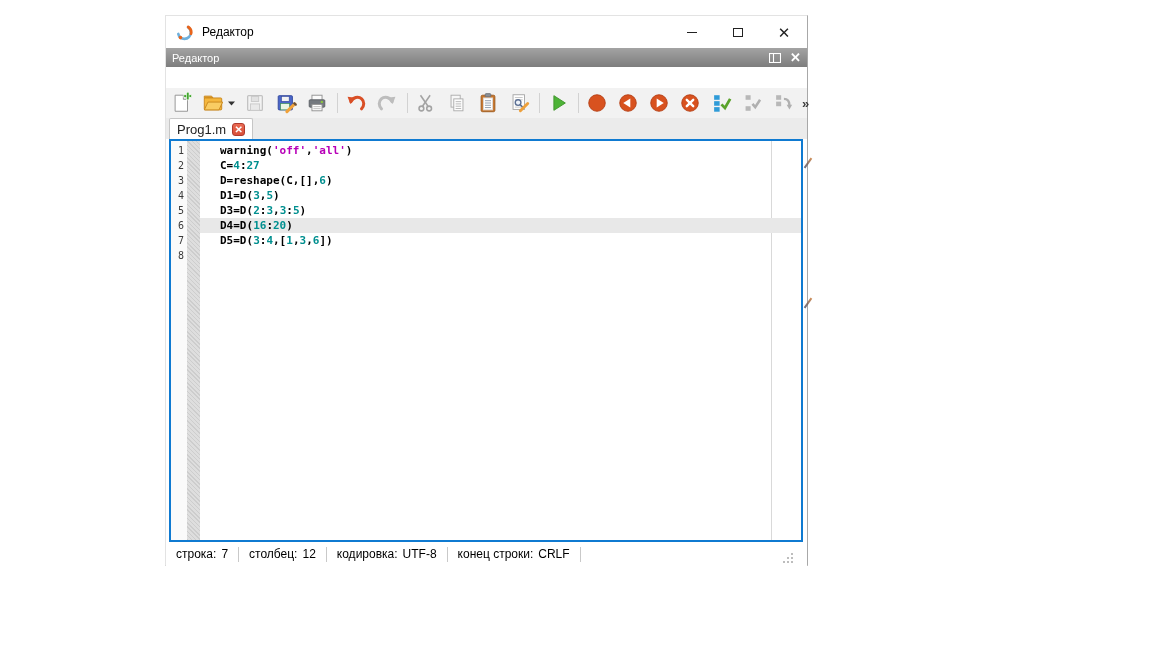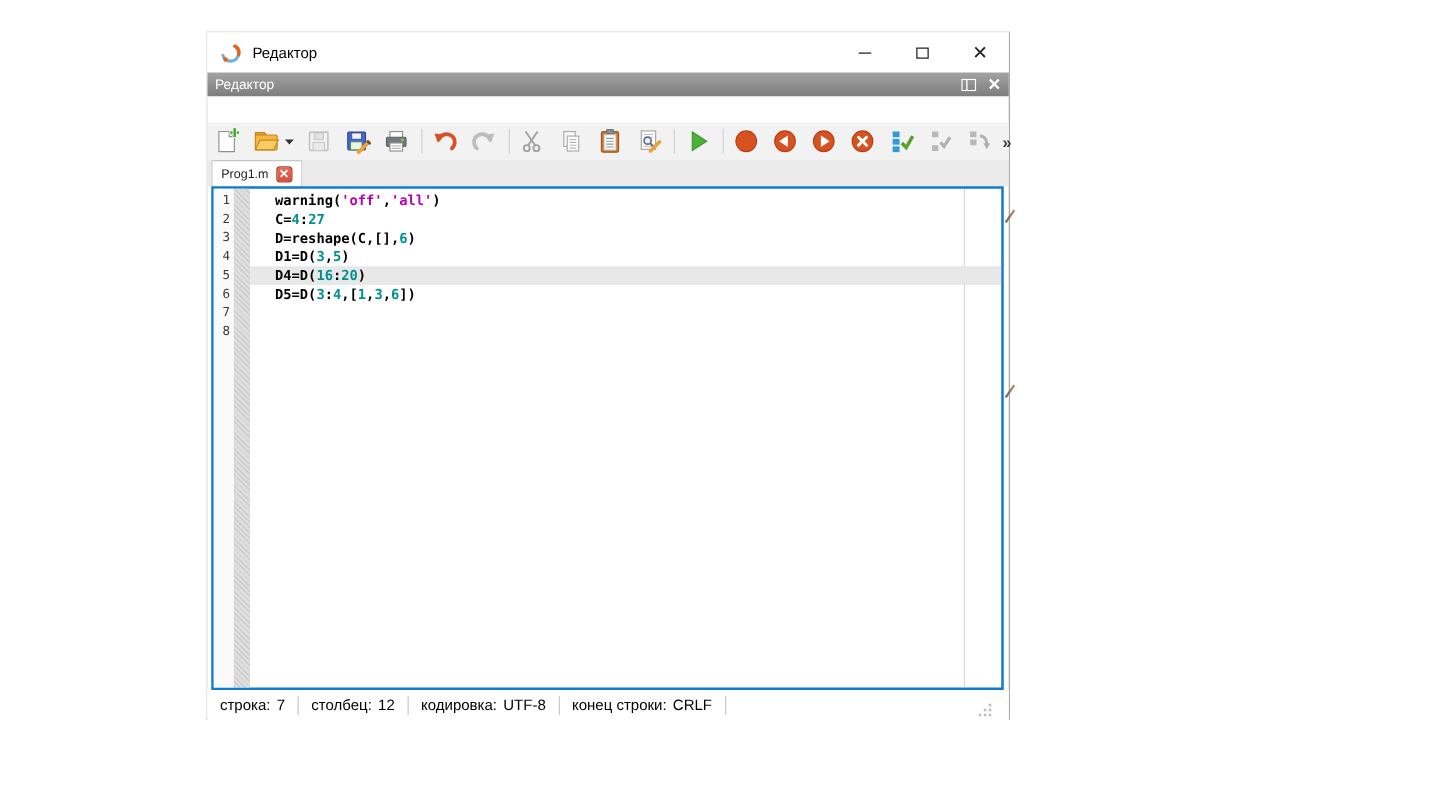--- a/index.html
+++ b/index.html
@@ -1,19 +1,19 @@
 <!DOCTYPE html>
 <html style="--default: #000000; --number: #008f8f; --string: #b800b8; --keyword: #008f8f; --current-line-bg: #e8e8e8; --border: #0f7ad1;"><head>
 <meta charset="utf-8">
 <style>
   * { margin:0; padding:0; box-sizing:border-box; }
   html,body { width:1152px; height:648px; background:#ffffff; overflow:hidden;
               font-family:"Liberation Sans", sans-serif; }
 
-  .window { position:absolute; left:165px; top:25px; width:643px; height:551px;
+  .window { position:absolute; left:165px; top:15px; width:643px; height:551px;
             background:#fff; border:1px solid #e3e3e3; border-right:1px solid #a8a8a8;
             border-bottom:1px solid #cfcfcf; }
 
   
   .titlebar { position:absolute; left:0; top:0; width:100%; height:32px; background:#fff;
               display:flex; align-items:center; }
   .app-icon { margin-left:10px; width:17px; height:17px; }
   .title-text { margin-left:9px; font-size:12px; color:#000; }
   .win-controls { position:absolute; right:0; top:0; height:32px; display:flex; }
   .win-btn { width:46px; height:32px; display:flex; align-items:center; justify-content:center; }
@@ -41,21 +41,21 @@
   .tbtn svg { width:22px; height:22px; }
   .tdrop { width:9px; margin-right:7px; margin-left:-4px; display:flex; align-items:center; }
   .tsep { width:1px; height:20px; background:#d2d2d2; margin:0 6px 0 1px; flex:none; }
   .toverflow { margin-left:auto; margin-right:6px; font-size:13px; font-weight:bold; color:#3c3c3c; }
 
   
   .tabbar { position:absolute; left:0; top:102px; width:100%; height:21px; background:#ebebeb;
             display:flex; align-items:flex-end; padding-left:3px; }
   .tab { height:21px; background:#fff; border:1px solid #c6c6c6; border-bottom:none;
          border-radius:2px 2px 0 0; display:flex; align-items:center; gap:6px; padding:0 7px; }
-  .tab-label { font-size:10px; color:#222; }
+  .tab-label { font-size:13px; color:#222; }
   .tab-close { width:13px; height:13px; background:linear-gradient(#ea6a52,#d8503a); border:1px solid #b03a2e;
                border-radius:3px; color:#fff; font-size:10px; font-weight:bold; line-height:11px;
                text-align:center; display:block; }
 
   
   .editor { position:absolute; left:3px; top:123px; width:634px; height:403px;
             border:2px solid var(--border,#0f7ad1); background:#fff; display:flex; }
   .gutter { width:16px; background:#fafafa; padding-top:2px;
             font-family:"DejaVu Sans Mono", monospace; font-size:10px; color:#3a3a3a; text-align:right; }
   .lnum { height:15px; line-height:15px; padding-right:3px; }
@@ -312,20 +312,21 @@
         <div class="lnum">7</div>
         <div class="lnum">8</div>
       </div>
     <div class="hatch"></div>
     <div class="codearea" id="code-lines">
       <div class="guideline"></div>
     <div class="code-line"><span class="tok-d">warning(</span><span class="tok-s">'off'</span><span class="tok-d">,</span><span class="tok-s">'all'</span><span class="tok-d">)</span></div>
         <div class="code-line"><span class="tok-d">C=</span><span class="tok-n">4</span><span class="tok-d">:</span><span class="tok-n">27</span></div>
         <div class="code-line"><span class="tok-d">D=reshape(C,[],</span><span class="tok-n">6</span><span class="tok-d">)</span></div>
         <div class="code-line"><span class="tok-d">D1=D(</span><span class="tok-n">3</span><span class="tok-d">,</span><span class="tok-n">5</span><span class="tok-d">)</span></div>
+        <div class="code-line"><span class="tok-d">D3=D(</span><span class="tok-n">2</span><span class="tok-d">:</span><span class="tok-n">3</span><span class="tok-d">,</span><span class="tok-n">3</span><span class="tok-d">:</span><span class="tok-n">5</span><span class="tok-d">)</span></div>
         <div class="code-line current"><span class="tok-d">D4=D(</span><span class="tok-n">16</span><span class="tok-d">:</span><span class="tok-n">20</span><span class="tok-d">)</span></div>
         <div class="code-line"><span class="tok-d">D5=D(</span><span class="tok-n">3</span><span class="tok-d">:</span><span class="tok-n">4</span><span class="tok-d">,[</span><span class="tok-n">1</span><span class="tok-d">,</span><span class="tok-n">3</span><span class="tok-d">,</span><span class="tok-n">6</span><span class="tok-d">])</span></div>
       </div>
   </div>
 
   <div class="statusbar" id="statusbar">
       <span class="sb-item">
         <span class="sb-label">строка:</span>
         <span class="sb-value">7</span>
       </span>

